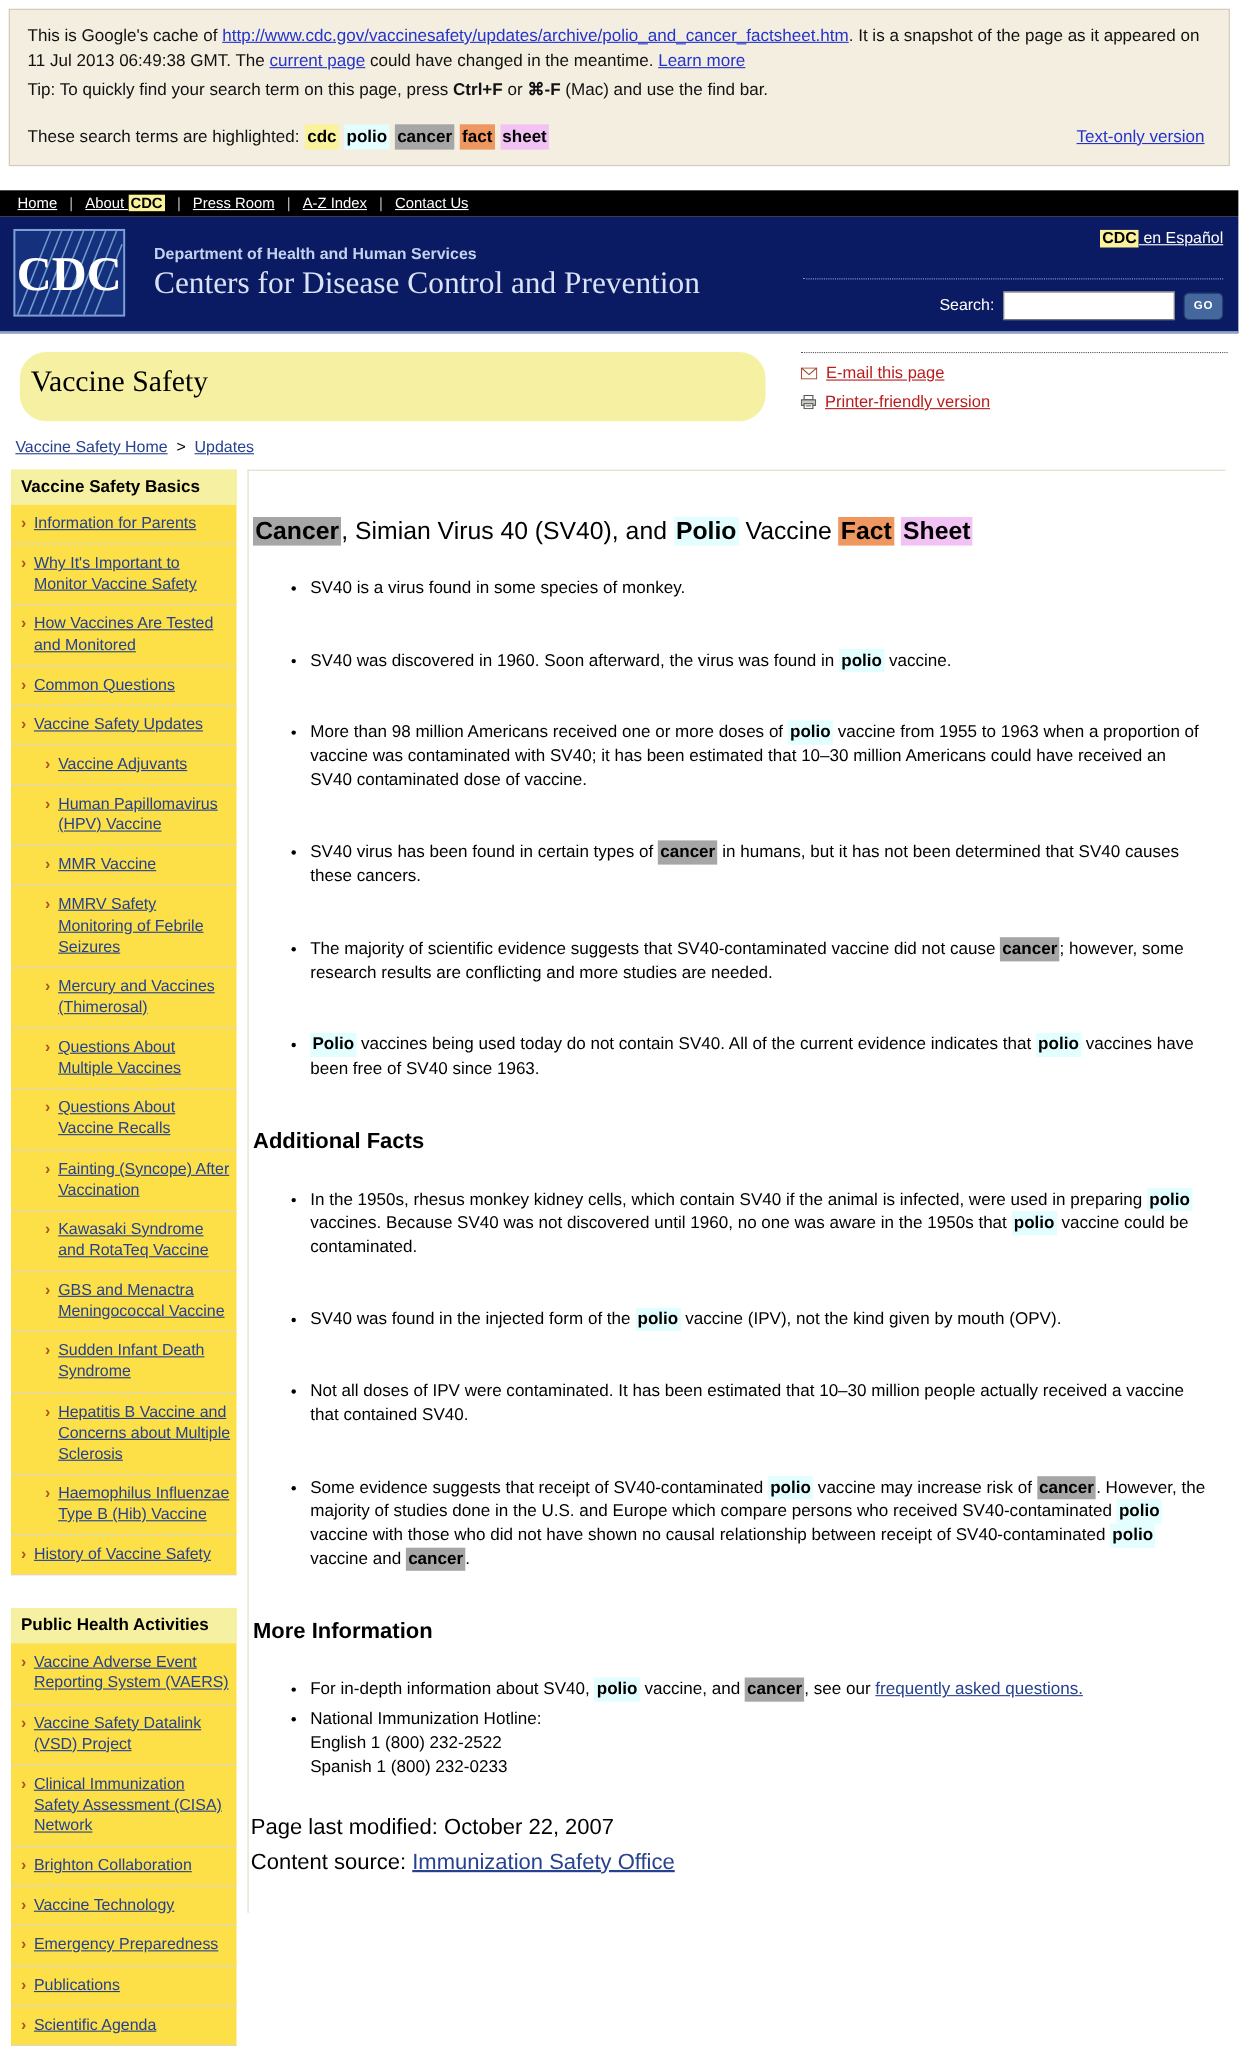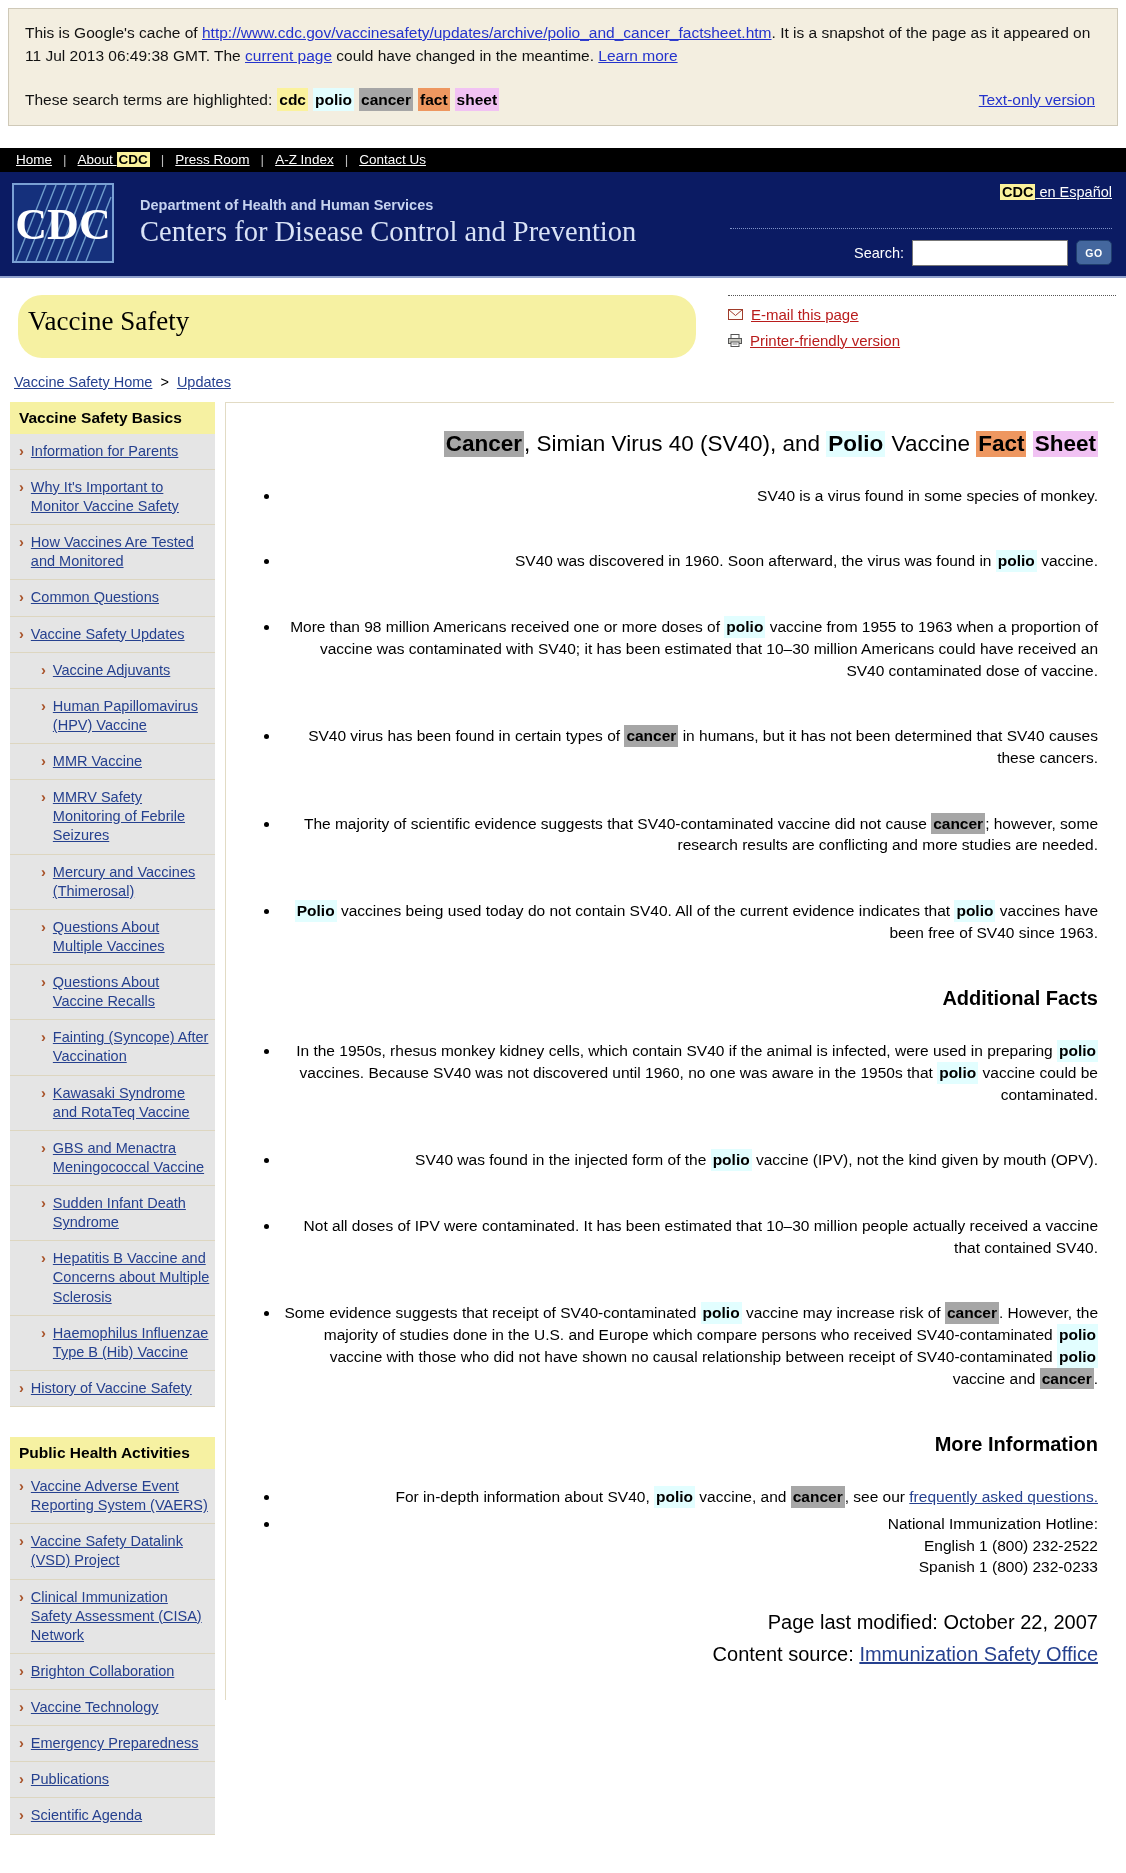--- a/index.html
+++ b/index.html
@@ -44,43 +44,44 @@
   .tool-line { margin-bottom:9px; display:flex; align-items:center; gap:8px; }
   .tools a { color:#b91c1c; }
 
   .breadcrumb { margin:16px 0 12px 14px; font-size:14.5px; }
   .breadcrumb a { color:#26418f;text-align:right; }
   .breadcrumb .bsep { margin:0 4px; }
 
   
   .main-wrap { display:flex; align-items:flex-start; min-height:1252px; }
   .sidebar { width:205px; margin-left:10px; flex-shrink:0; font-size:14.5px; }
-  .side-section { background:#e5e5e5; margin-bottom:30px; }
+  .side-section { background:#fde047; margin-bottom:30px; }
   .side-header { background:#f6f1a2; font-size:15.5px; font-weight:bold; padding:7px 9px; }
   .side-list { list-style:none; margin:0; padding:0; }
   .side-list li { border-bottom:1px solid #ddd6c0; padding:8px 4px 8px 0; display:flex; align-items:flex-start; line-height:1.32; }
   .side-list li.indent1 { padding-left:22px; }
   .arrow { color:#a8532a; margin:0 7px 0 9px; font-weight:bold; flex-shrink:0; }
   .side-list a { color:#26418f; }
 
   .content { flex:1; margin:0 12px 0 10px; border-top:1px solid #e2dbc4; border-left:1px solid #e2dbc4;
-             padding:22px 16px 30px 2px; font-size:15.5px;text-align:right; }
+             padding:36px 16px 30px 2px; font-size:15.5px; }
   .page-title { font-size:22.5px; margin:6px 0 28px 2px; }
   ul.facts { margin:0; padding-left:52px; }
   ul.facts li { margin-bottom:44px; line-height:1.4; padding-left:2px; }
   ul.facts.tight li { margin-bottom:5px; }
   h2.section { font-size:20px; margin:0 0 30px 2px; }
   .content a { color:#26418f; }
   .page-info { margin-top:28px; font-size:20px; line-height:1.6; }
 </style>
 </head>
 <body>
 
 <div class="cache">
   <div id="cache-line1"><span>This is Google's cache of </span><a>http://www.cdc.gov/vaccinesafety/updates/archive/polio_and_cancer_factsheet.htm</a><span>. It is a snapshot of the page as it appeared on 11 Jul 2013 06:49:38 GMT. The </span><a>current page</a><span> could have changed in the meantime. </span><a>Learn more</a></div>
+  <div class="tip" id="cache-tip"><span>Tip: To quickly find your search term on this page, press </span><span style="font-weight: bold;">Ctrl+F</span><span> or </span><span style="font-weight: bold;">⌘-F</span><span> (Mac) and use the find bar.</span></div>
   <div class="terms-row">
     <span>These search terms are highlighted:</span>
     <span id="cache-terms"><span class="hl-chip" style="background: rgb(251, 242, 156);">cdc</span><span class="hl-chip" style="background: rgb(226, 254, 255);">polio</span><span class="hl-chip" style="background: rgb(166, 166, 166);">cancer</span><span class="hl-chip" style="background: rgb(238, 151, 96);">fact</span><span class="hl-chip" style="background: rgb(241, 194, 243);">sheet</span></span>
     <a class="text-only">Text-only version</a>
   </div>
 </div>
 
 <div class="topnav" id="topnav"><a>Home</a><span class="sep">|</span><a>About <span class="hl-chip" style="background: rgb(251, 242, 156);">CDC</span></a><span class="sep">|</span><a>Press Room</a><span class="sep">|</span><a>A-Z Index</a><span class="sep">|</span><a>Contact Us</a></div>
 
 <div class="site-header">

